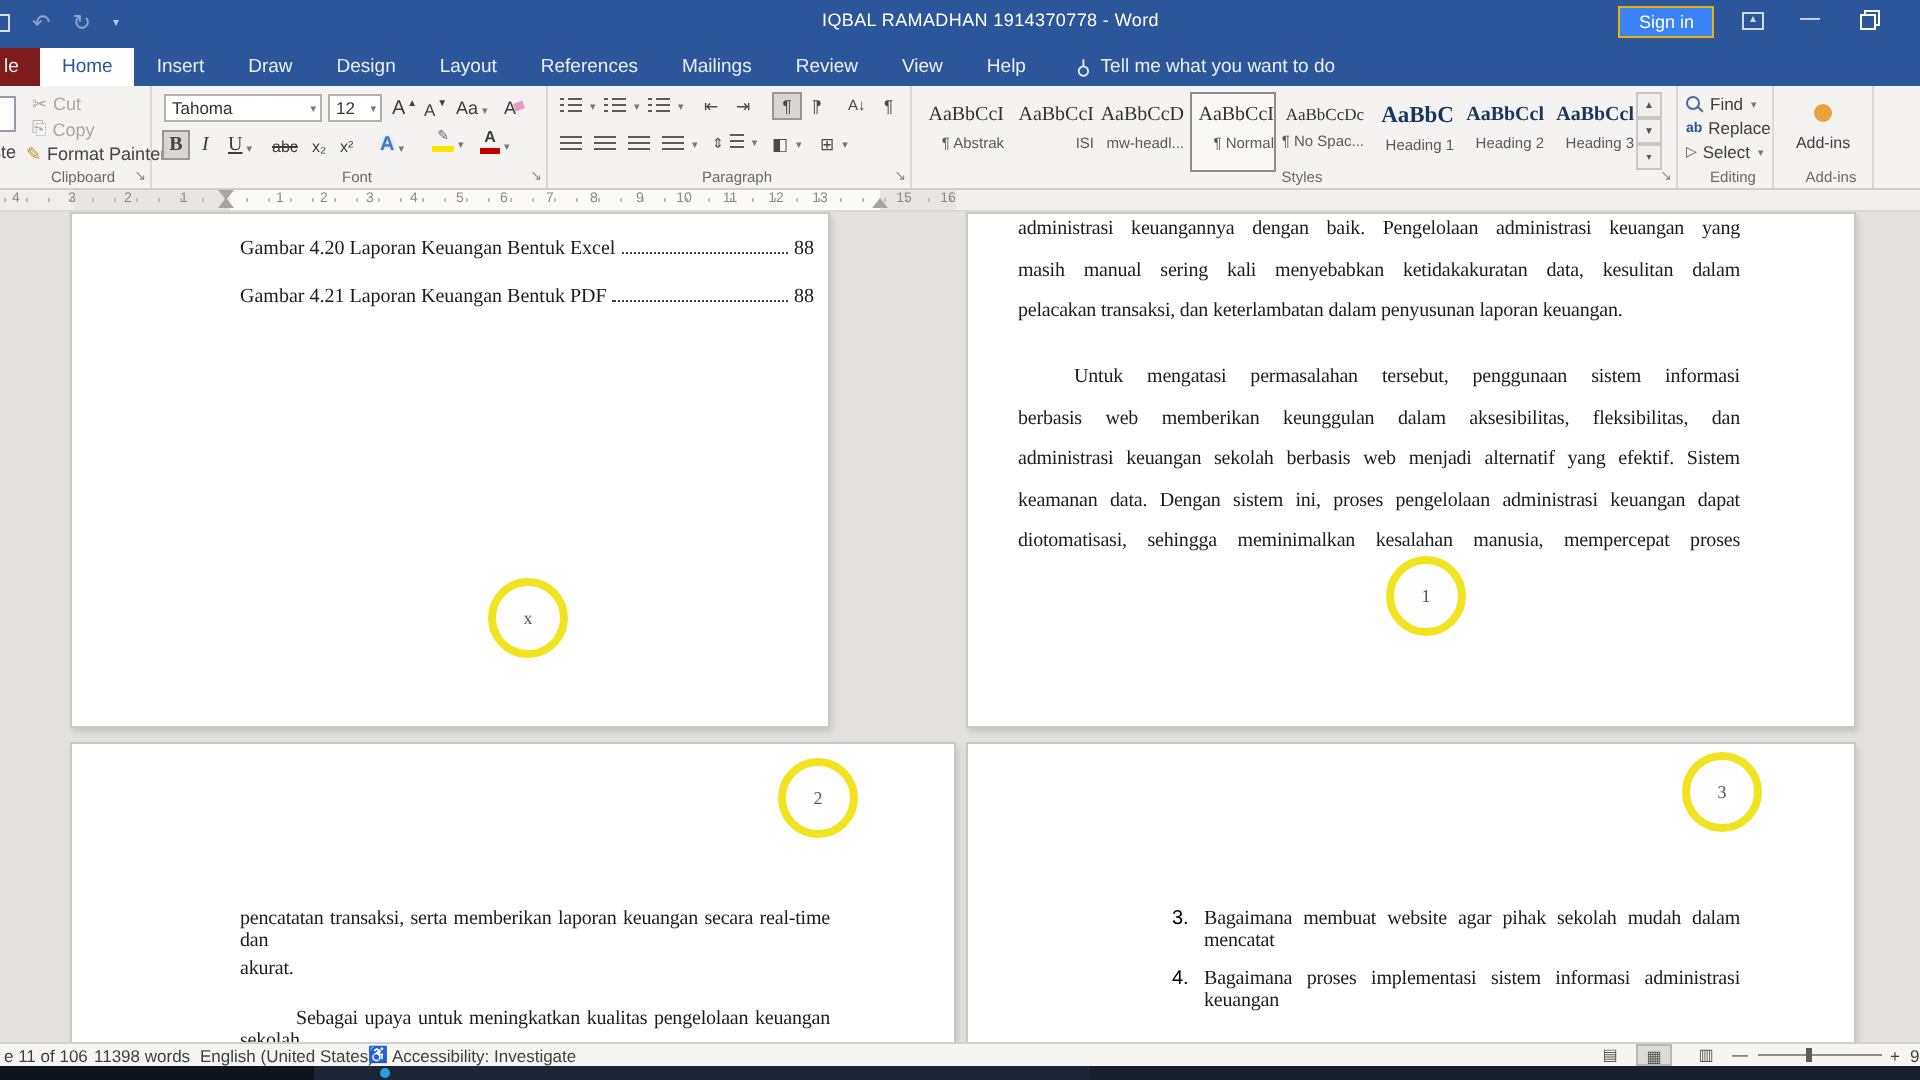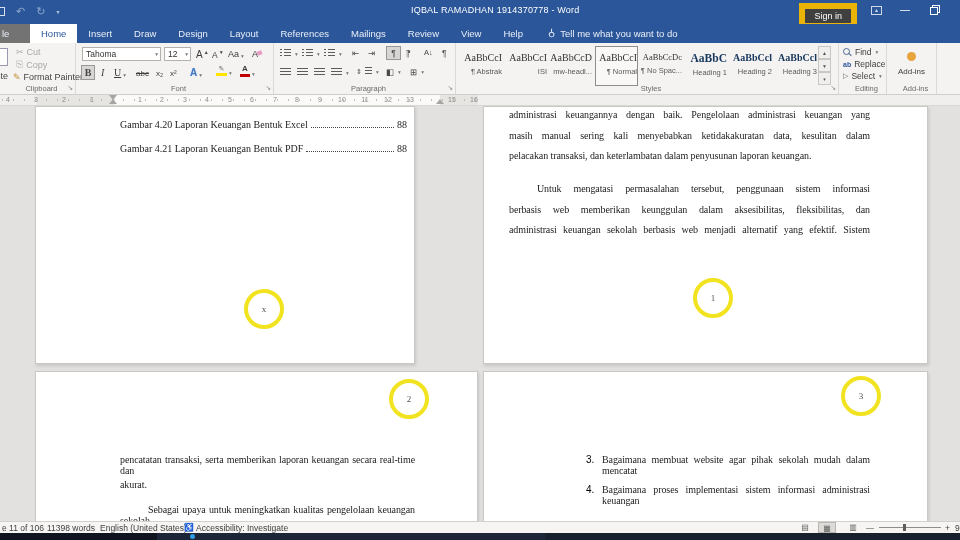--- a/index.html
+++ b/index.html
@@ -6,29 +6,29 @@
   html,body{width:960px;height:540px;overflow:hidden}
   body{position:relative;font-family:"Liberation Sans",sans-serif;background:#e2e1df;-webkit-font-smoothing:antialiased}
 
   
   .titlebar{position:absolute;left:0;top:0;width:960px;height:24px;background:#2b579a;color:#fff}
   .qat{position:absolute;left:0;top:4px;height:14px;display:flex;align-items:center;gap:11px;color:#dbe4f2;font-size:10px}
   .ic-save{width:9px;height:9px;border:1px solid #d7e1f0;margin-left:-4px;background:#2b579a}
   .qat .dim{opacity:.55;font-size:11px}
   .qat-caret{font-size:6px;opacity:.8}
   .win-title{position:absolute;left:411px;top:5px;font-size:9px;color:#fff;letter-spacing:.2px}
-  .signin{position:absolute;right:103px;top:3px;border:6px solid #eab308;font-size:9px;padding:2px 9px;color:#fff;background:#404040}
+  .signin{position:absolute;right:103px;top:3px;border:1px solid #eab308;font-size:9px;padding:2px 9px;color:#fff;background:#3b82f6}
   .ribdisp{position:absolute;right:78px;top:6px;width:11px;height:9px;border:1px solid #cfd9ea;font-size:6px;line-height:7px;text-align:center;color:#cfd9ea}
   .winmin{position:absolute;right:50px;top:4px;font-size:10px;color:#fff}
   .winrest{position:absolute;right:22px;top:7px;width:8px;height:8px;border:1px solid #fff;box-shadow:2px -2px 0 -1px #2b579a,2px -2px 0 0 #fff}
 
   
   .tabrow{position:absolute;left:0;top:24px;width:960px;height:19px;background:#2b579a;display:flex;align-items:stretch;color:#e9eef7;font-size:9.5px}
   .tab{display:flex;align-items:center;padding:0 11px;cursor:default}
-  .tab-file{width:30px;padding:0 2px;overflow:hidden;background:#737373}
+  .tab-file{width:20px;padding:0 2px;overflow:hidden;background:#7f1d1d}
   .tab.active{background:#fff;color:#2b579a}
   .tellme{display:flex;align-items:center;gap:5px;margin-left:14px;font-size:9.5px}
   .bulb{font-size:10px;transform:rotate(180deg);display:inline-block}
 
   
   .ribbon{position:absolute;left:0;top:43px;width:960px;height:52px;background:#f4f3f1;border-bottom:1px solid #d0cecb;font-size:9px;color:#444}
   .rgroup{position:absolute;top:0;height:51px;border-right:1px solid #ddatt}
   .rgroup{border-right:1px solid #dbd9d6}
   .glabel{position:absolute;bottom:1px;left:8px;right:0;text-align:center;font-size:7.5px;color:#6a6a6a}
   .launcher{position:absolute;bottom:2px;right:2px;font-size:7px;color:#8c8c8c}
@@ -431,20 +431,22 @@
   <div class="page p2">
     <div class="txt" style="left:25px;top:2px;width:361px">
       <div class="ln">administrasi keuangannya dengan baik. Pengelolaan administrasi keuangan yang</div>
       <div class="ln">masih manual sering kali menyebabkan ketidakakuratan data, kesulitan dalam</div>
       <div class="lnl">pelacakan transaksi, dan keterlambatan dalam penyusunan laporan keuangan.</div>
     </div>
     <div class="txt" style="left:25px;top:76px;width:361px">
       <div class="ln ind1">Untuk mengatasi permasalahan tersebut, penggunaan sistem informasi</div>
       <div class="ln">berbasis web memberikan keunggulan dalam aksesibilitas, fleksibilitas, dan</div>
       <div class="ln">administrasi keuangan sekolah berbasis web menjadi alternatif yang efektif. Sistem</div>
+      <div class="ln">keamanan data. Dengan sistem ini, proses pengelolaan administrasi keuangan dapat</div>
+      <div class="ln">diotomatisasi, sehingga meminimalkan kesalahan manusia, mempercepat proses</div>
     </div>
     <div class="ycirc" style="left:209px;top:171px">
         <span>1</span>
       </div>
   </div>
 
   <div class="page p3">
     <div class="ycirc" style="left:353px;top:7px">
         <span>2</span>
       </div>

